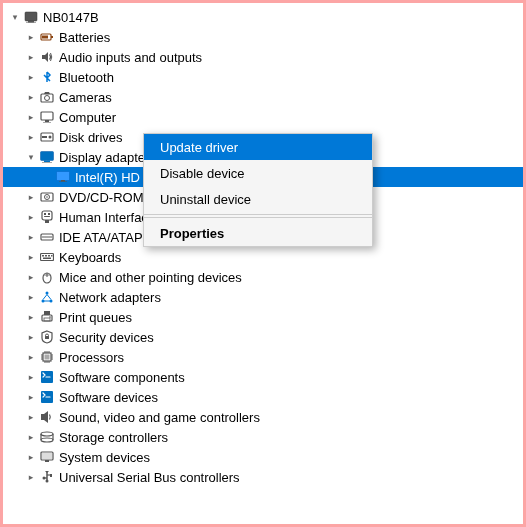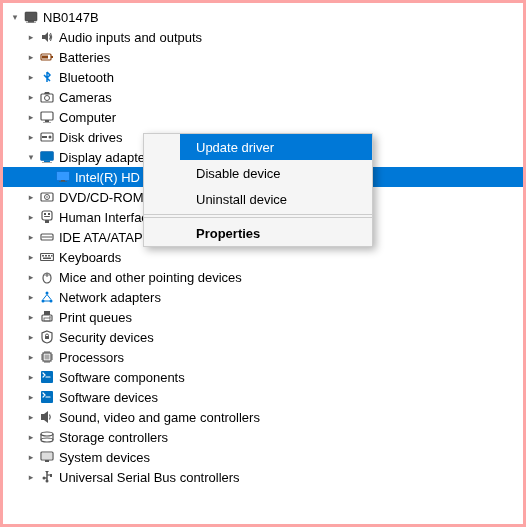--- a/index.html
+++ b/index.html
@@ -77,21 +77,20 @@
       border: 1px solid #ccc;
       box-shadow: 3px 3px 8px rgba(0,0,0,0.3);
       z-index: 100;
     }
     .context-menu-item {
       padding: 5px 16px;
       cursor: pointer;
       display: flex;
       align-items: center;
       height: 26px;
-      margin-left: 36px;
     }
     .context-menu-item.active {
       background: #0078d7;
       color: #fff;
     }
     .context-menu-item.bold {
       font-weight: bold;
     }
     .context-menu-separator {
       height: 1px;
@@ -112,37 +111,37 @@
             <rect x="4" y="11" width="6" height="1.5" fill="#555"></rect>
             <rect x="2" y="12.5" width="10" height="0.5" fill="#555"></rect>
           </svg>
         </span>
         <span class="item-label">NB0147B</span>
       </div>
       <div class="tree-item indent-1">
         <span class="expand-icon collapsed"></span>
         <span class="item-icon">
           <svg width="14" height="14" viewBox="0 0 14 14">
+            <rect x="1" y="4" width="10" height="6" rx="1" fill="none" stroke="#8B4513" stroke-width="1.2"></rect>
+            <rect x="2" y="5.5" width="6" height="3" fill="#8B4513"></rect>
+            <rect x="11" y="6" width="2" height="2" fill="#8B4513"></rect>
+          </svg>
+        </span>
+        <span class="item-label">Batteries</span>
+      </div>
+      <div class="tree-item indent-1">
+        <span class="expand-icon collapsed"></span>
+        <span class="item-icon">
+          <svg width="14" height="14" viewBox="0 0 14 14">
             <polygon points="2,5 5,5 8,2 8,12 5,9 2,9" fill="#555"></polygon>
             <path d="M9.5,4.5 Q11.5,7 9.5,9.5" stroke="#555" stroke-width="1.2" fill="none"></path>
             <path d="M10.5,3 Q13,7 10.5,11" stroke="#555" stroke-width="1" fill="none"></path>
           </svg>
         </span>
         <span class="item-label">Audio inputs and outputs</span>
-      </div>
-      <div class="tree-item indent-1">
-        <span class="expand-icon collapsed"></span>
-        <span class="item-icon">
-          <svg width="14" height="14" viewBox="0 0 14 14">
-            <rect x="1" y="4" width="10" height="6" rx="1" fill="none" stroke="#8B4513" stroke-width="1.2"></rect>
-            <rect x="2" y="5.5" width="6" height="3" fill="#8B4513"></rect>
-            <rect x="11" y="6" width="2" height="2" fill="#8B4513"></rect>
-          </svg>
-        </span>
-        <span class="item-label">Batteries</span>
       </div>
       <div class="tree-item indent-1">
         <span class="expand-icon collapsed"></span>
         <span class="item-icon">
           <svg width="14" height="14" viewBox="0 0 14 14">
             <path d="M7,2 L10,5 L7,8 L10,11 M7,2 L7,12 M7,8 L4,5" stroke="#0078d7" stroke-width="1.5" fill="none"></path>
           </svg>
         </span>
         <span class="item-label">Bluetooth</span>
       </div>

